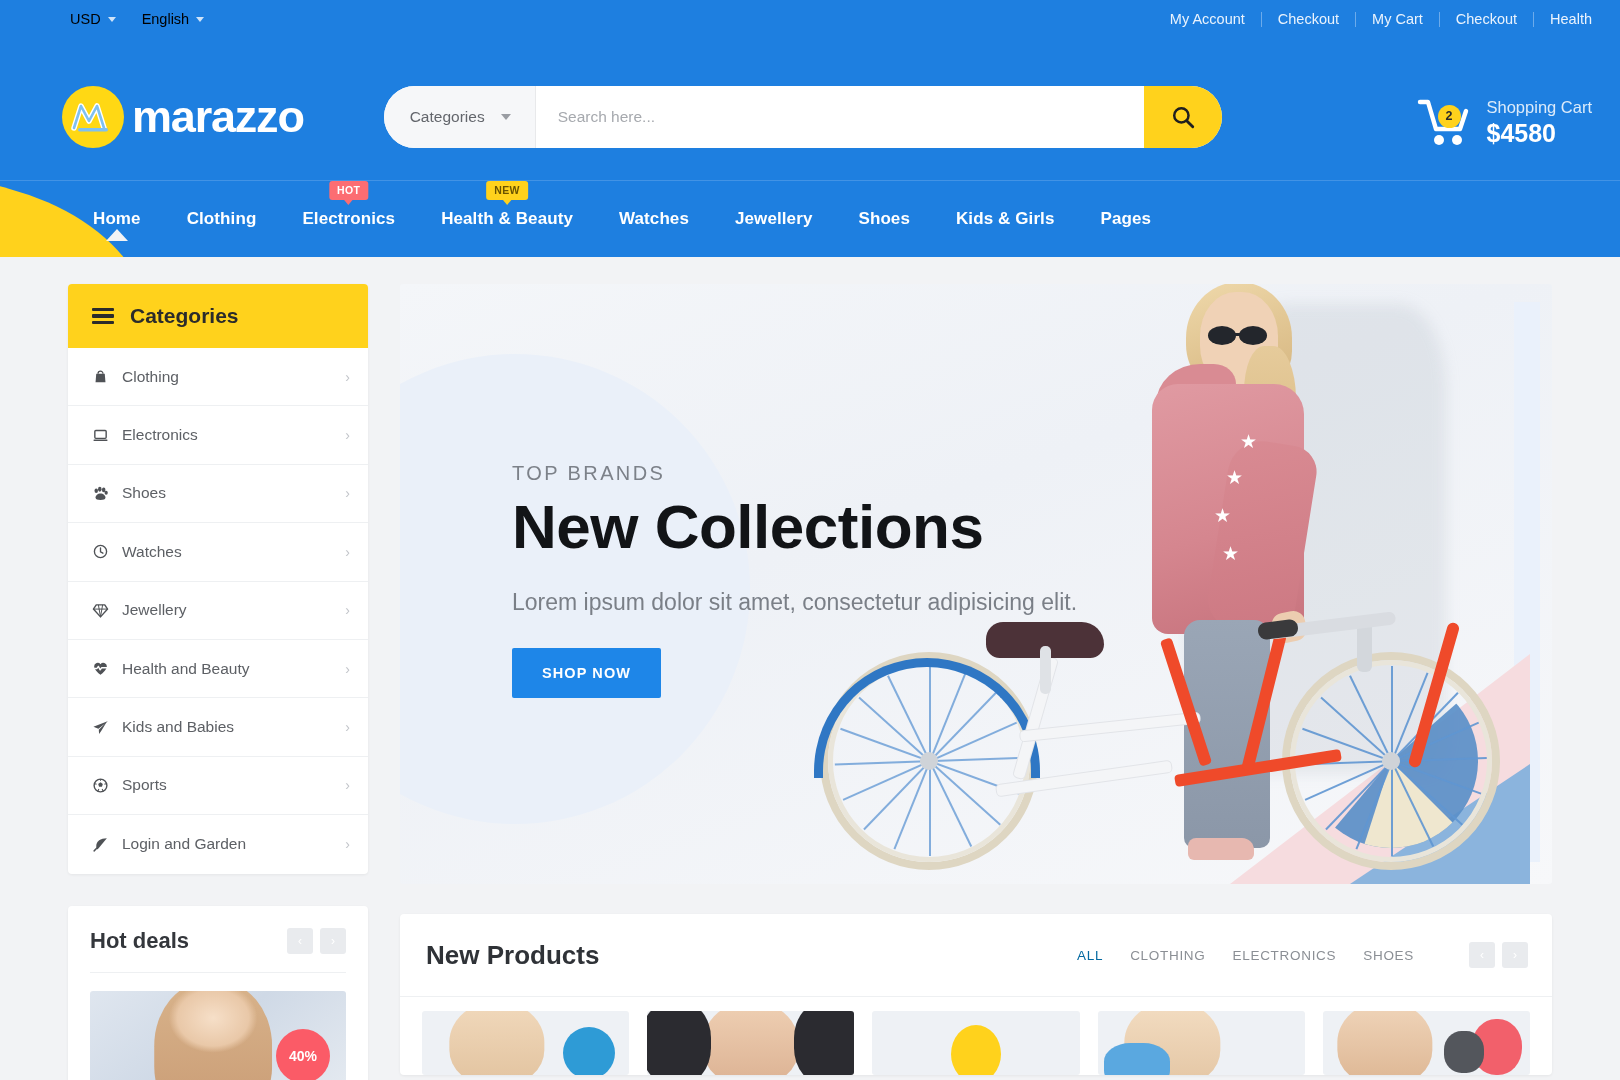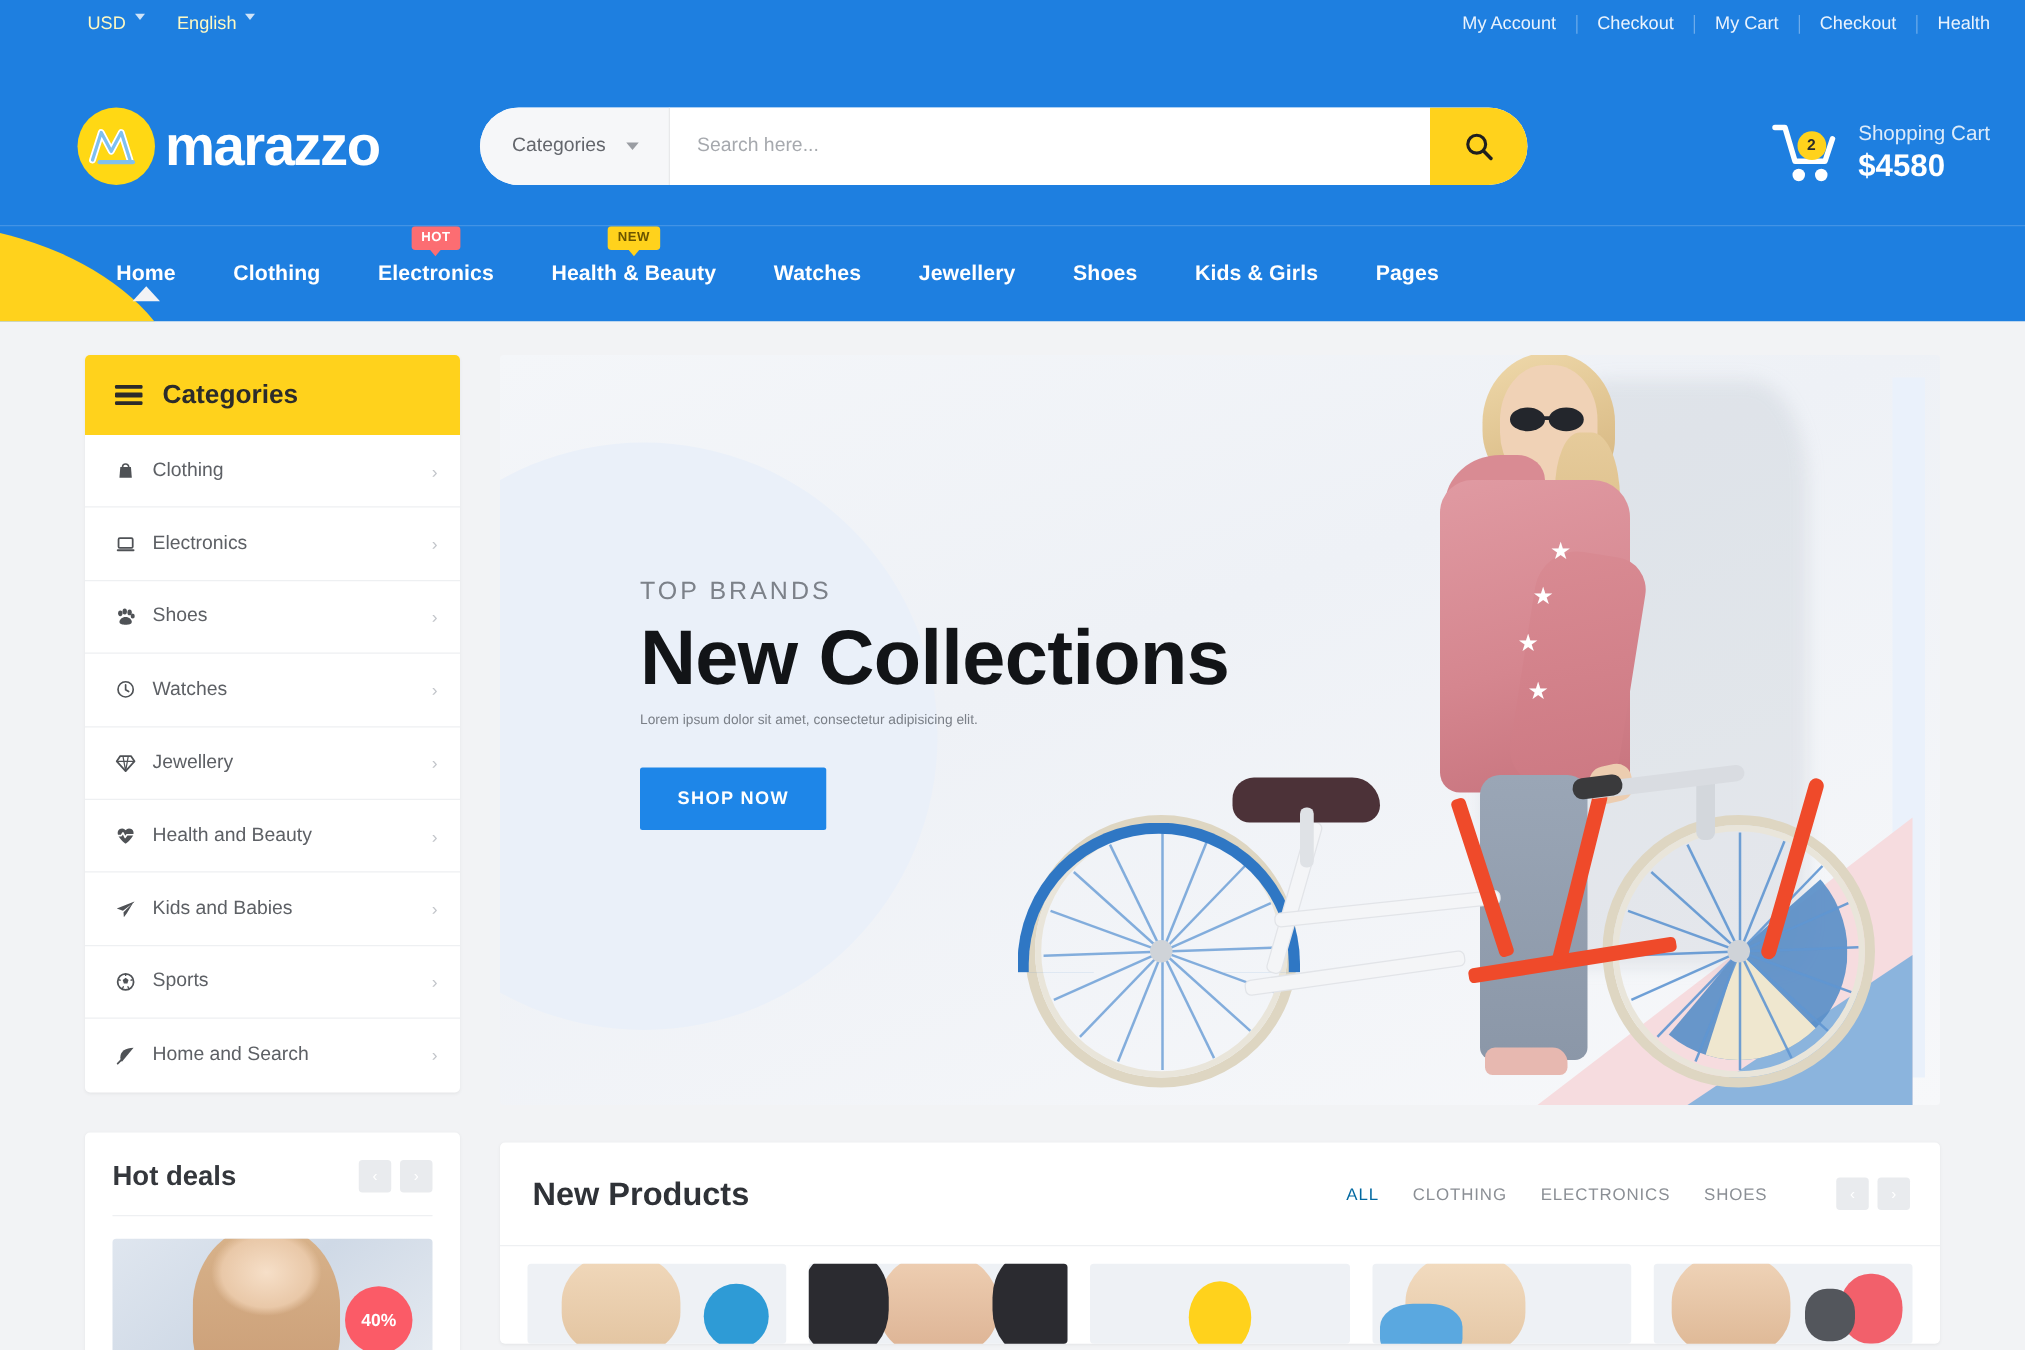--- a/index.html
+++ b/index.html
@@ -7,21 +7,21 @@
     width: 1620px; height: 1080px;
     font-family: "Liberation Sans", sans-serif;
     background: #f2f3f5; overflow: hidden;
   }
 
   
   .header { position: relative; width: 1620px; height: 180px; background: #1e7fe0; }
 
   .topbar { display: flex; align-items: center; height: 38px; padding: 0 28px 0 70px; }
   .topbar-left { display: flex; align-items: center; gap: 26px; }
-  .tb-sel { display: flex; gap: 7px; color: #fef9c3; font-size: 14.5px; cursor: pointer; }
+  .tb-sel { display: flex; align-items: center; gap: 7px; color: #000000; font-size: 14.5px; cursor: pointer; }
   .caret { width: 0; height: 0; border-left: 4.5px solid transparent; border-right: 4.5px solid transparent;
            border-top: 5px solid #cfe3f8; }
   .topbar-right { margin-left: auto; display: flex; align-items: center; text-align: right; }
   .tb-link { color: #eaf3fd; font-size: 14.5px; padding: 0 16px; cursor: pointer;
              border-right: 1px solid rgba(255,255,255,.35); line-height: 15px; }
   .tb-link:last-child { border-right: none; padding-right: 0; }
 
   
   .headrow { display: flex; align-items: flex-end; height: 110px; padding: 0 28px 0 62px; }
 
@@ -122,21 +122,21 @@
                background: #eaf0f9; }
   .hero-tri-pink { position: absolute; right: 22px; bottom: 0; width: 0; height: 0;
                    border-left: 300px solid transparent; border-bottom: 230px solid #f6dcdf; }
   .hero-tri-blue { position: absolute; right: 22px; bottom: 0; width: 0; height: 0;
                    border-left: 180px solid transparent; border-bottom: 120px solid #8bb4dd; }
   .hero-strip { position: absolute; right: 12px; top: 18px; width: 26px; height: 560px; background: #eaf1fb; }
 
   .hero-txt { position: absolute; left: 112px; top: 178px; z-index: 6; }
   .hero-kicker { font-size: 20px; letter-spacing: 2.4px; color: #7c8189; }
   .hero-title { font-size: 62px; font-weight: 700; color: #121417; letter-spacing: -.5px; margin-top: 6px; }
-  .hero-sub { font-size: 11px; color: #7a7f87; margin-top: 8px; }
+  .hero-sub { font-size: 23px; color: #7a7f87; margin-top: 27px; }
   .hero-btn { margin-top: 32px; display: inline-block; background: #1e86e8; color: #fff;
               font-size: 14.5px; font-weight: 700; letter-spacing: 1.1px; padding: 17px 30px;
               border: none; border-radius: 2px; cursor: pointer; font-family: "Liberation Sans", sans-serif; }
 
   
   .photo { position: absolute; right: 28px; bottom: 0; width: 720px; height: 600px; z-index: 4; }
   .shadow-wall { position: absolute; right: 78px; top: 20px; width: 260px; height: 470px;
                  background: rgba(150,158,170,.17); filter: blur(7px); border-radius: 40% 18% 8% 26%; }
   .model { position: absolute; left: 318px; top: 8px; width: 230px; height: 560px; }
   .m-head { position: absolute; left: 78px; top: 0; width: 78px; height: 96px; border-radius: 46% 46% 44% 44%;
@@ -429,21 +429,21 @@
         <span class="chev">›</span>
       </div>
 
       <div class="cat-item">
         <span class="cat-ico">
           <svg viewBox="0 0 24 24">
               <path d="M21 3c-9 0-15 4-15 11 0 2 .7 3.7 1.8 5L21 3z"></path>
               <path d="M3 21l5-5" stroke="currentColor" stroke-width="2" fill="none" stroke-linecap="round"></path>
             </svg>
         </span>
-        <span class="cat-lbl">Home and Search</span>
+        <span class="cat-lbl">Login and Garden</span>
         <span class="chev">›</span>
       </div>
     </div>
 
     <div class="deals-card">
       <div class="deals-head">
         <span class="deals-title">Hot deals</span>
         <span class="arrows">
           <span class="arrow">‹</span>
           <span class="arrow">›</span>

